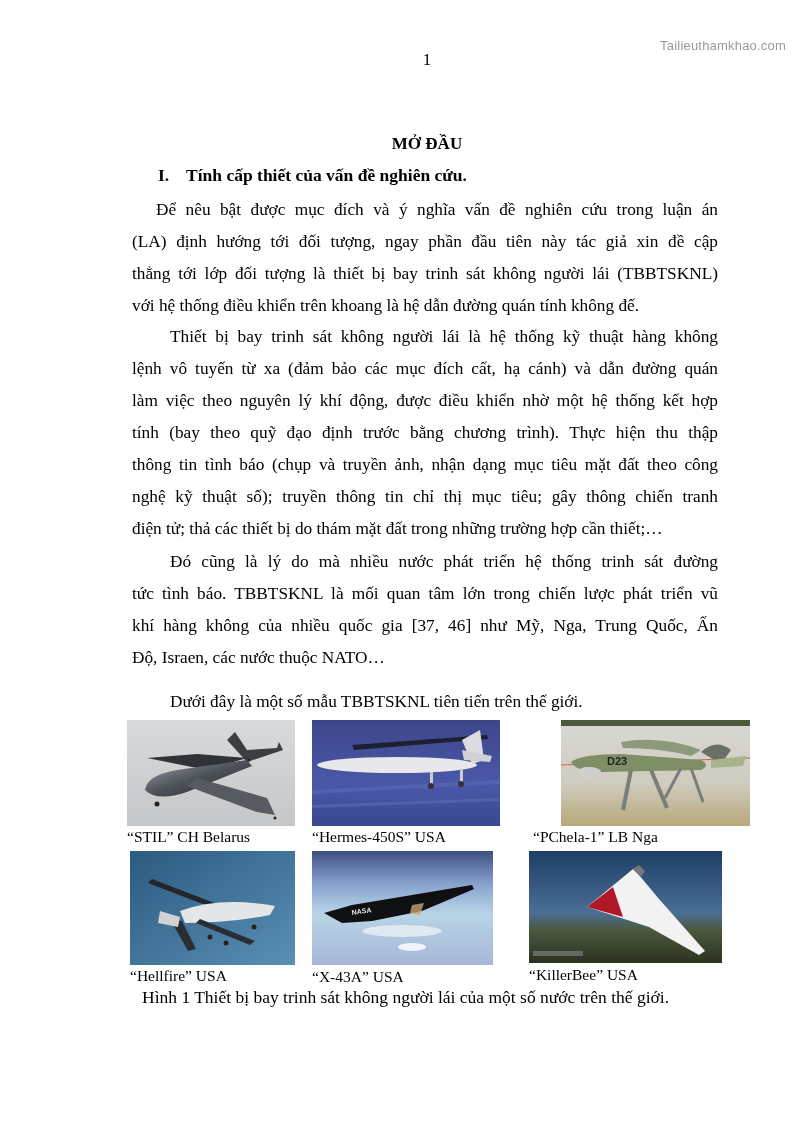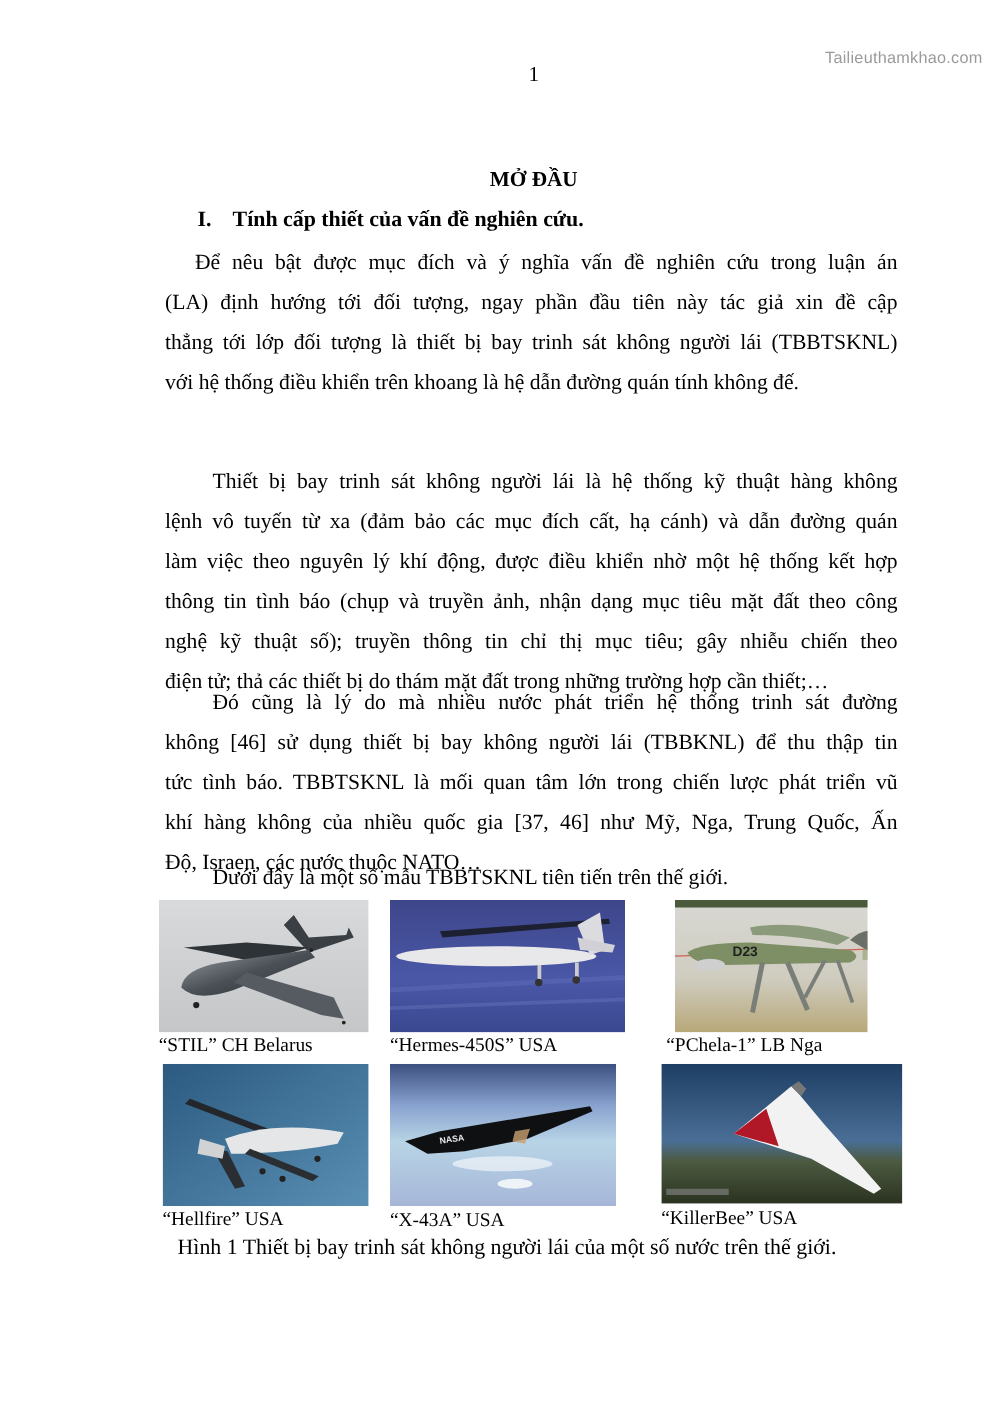--- a/index.html
+++ b/index.html
@@ -32,32 +32,32 @@
   <span>Tính cấp thiết của vấn đề nghiên cứu.</span>
 </div>
 
 <div class="para" style="top:194px;">
   <span class="line indent-s">Để nêu bật được mục đích và ý nghĩa vấn đề nghiên cứu trong luận án</span>
   <span class="line">(LA) định hướng tới đối tượng, ngay phần đầu tiên này tác giả xin đề cập</span>
   <span class="line">thẳng tới lớp đối tượng là thiết bị bay trinh sát không người lái (TBBTSKNL)</span>
   <span class="line last">với hệ thống điều khiển trên khoang là hệ dẫn đường quán tính không đế.</span>
 </div>
 
-<div class="para" style="top:321px;margin-top:48px;">
+<div class="para" style="top:321px;">
   <span class="line indent">Thiết bị bay trinh sát không người lái là hệ thống kỹ thuật hàng không</span>
   <span class="line">lệnh vô tuyến từ xa (đảm bảo các mục đích cất, hạ cánh) và dẫn đường quán</span>
   <span class="line">làm việc theo nguyên lý khí động, được điều khiển nhờ một hệ thống kết hợp</span>
+  <span class="line">tính (bay theo quỹ đạo định trước bằng chương trình). Thực hiện thu thập</span>
   <span class="line">thông tin tình báo (chụp và truyền ảnh, nhận dạng mục tiêu mặt đất theo công</span>
-  <span class="line">nghệ kỹ thuật số); truyền thông tin chỉ thị mục tiêu; gây nhiễu chiến theo</span>
+  <span class="line">nghệ kỹ thuật số); truyền thông tin chỉ thị mục tiêu; gây thông chiến tranh</span>
   <span class="line last">điện tử; thả các thiết bị do thám mặt đất trong những trường hợp cần thiết;…</span>
 </div>
 
 <div class="para" style="top:546px;">
   <span class="line indent">Đó cũng là lý do mà nhiều nước phát triển hệ thống trinh sát đường</span>
-  <span class="line">không [46] sử dụng thiết bị bay không người lái (TBBKNL) để thu thập tin</span>
   <span class="line">tức tình báo. TBBTSKNL là mối quan tâm lớn trong chiến lược phát triển vũ</span>
   <span class="line">khí hàng không của nhiều quốc gia [37, 46] như Mỹ, Nga, Trung Quốc, Ấn</span>
   <span class="line last">Độ, Israen, các nước thuộc NATO…</span>
 </div>
 
 <div class="para" style="top:686px;">
   <span class="line indent last">Dưới đây là một số mẫu TBBTSKNL tiên tiến trên thế giới.</span>
 </div>
 
 <div class="fig" style="left:127px; top:720px; width:168px; height:106px;">
@@ -102,21 +102,21 @@
     <path d="M150 20 L168 10 L172 40 L160 44 Z" fill="#dcdce0"></path>
     <path d="M150 30 L180 36 L178 42 L152 40 Z" fill="#d0d0d6"></path>
     <rect x="118" y="52" width="3" height="12" fill="#ccc"></rect>
     <circle cx="119" cy="66" r="3" fill="#333"></circle>
     <rect x="148" y="50" width="3" height="12" fill="#ccc"></rect>
     <circle cx="149" cy="64" r="3" fill="#333"></circle>
   </svg>
 </div>
 <div class="caption" style="left:312px; top:828px; width:188px;">“Hermes-450S” USA</div>
 
-<div class="fig" style="left:540px; top:720px; width:154px; height:106px;">
+<div class="fig" style="left:561px; top:720px; width:189px; height:106px;">
   <svg width="189" height="106" viewBox="0 0 189 106">
     <defs>
       <linearGradient id="g3" x1="0" y1="0" x2="0" y2="1">
           <stop offset="0" stop-color="#d8d8d4"></stop>
           <stop offset="0.6" stop-color="#cfccbf"></stop>
           <stop offset="1" stop-color="#b8a878"></stop>
         </linearGradient>
     </defs>
     <rect width="189" height="106" fill="url(#g3)"></rect>
     <rect y="0" width="189" height="6" fill="#4a5a3a"></rect>

